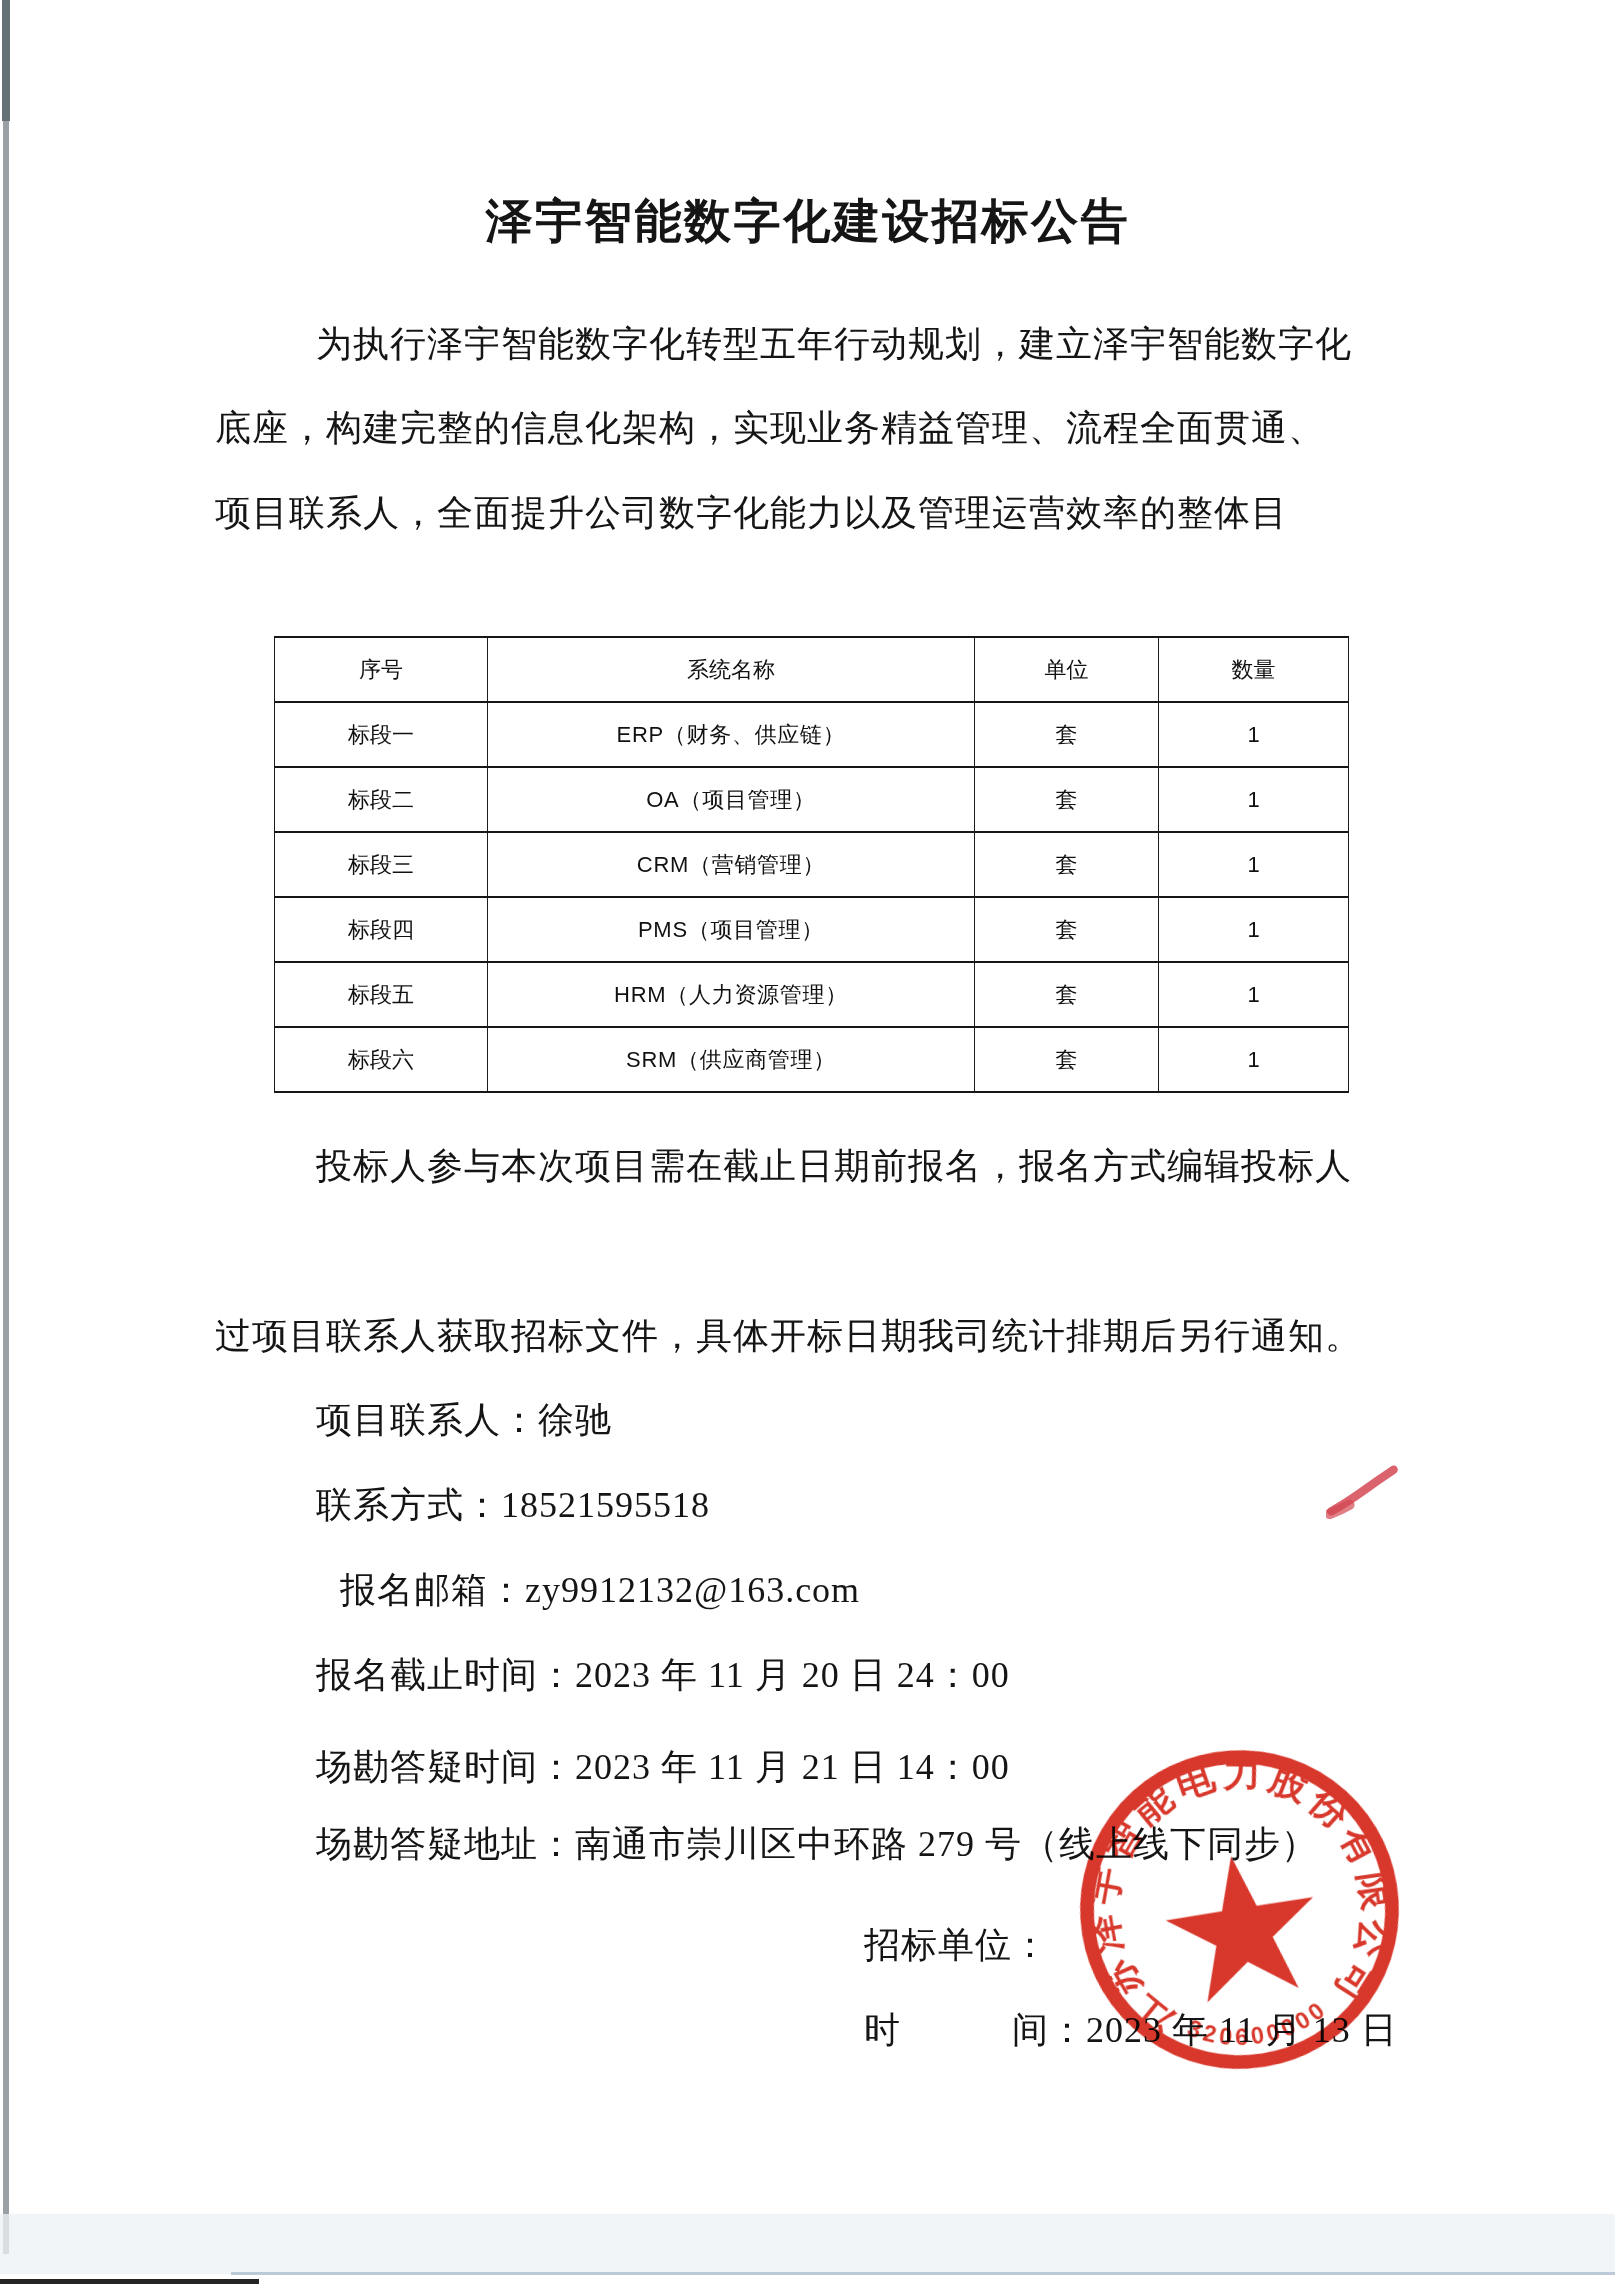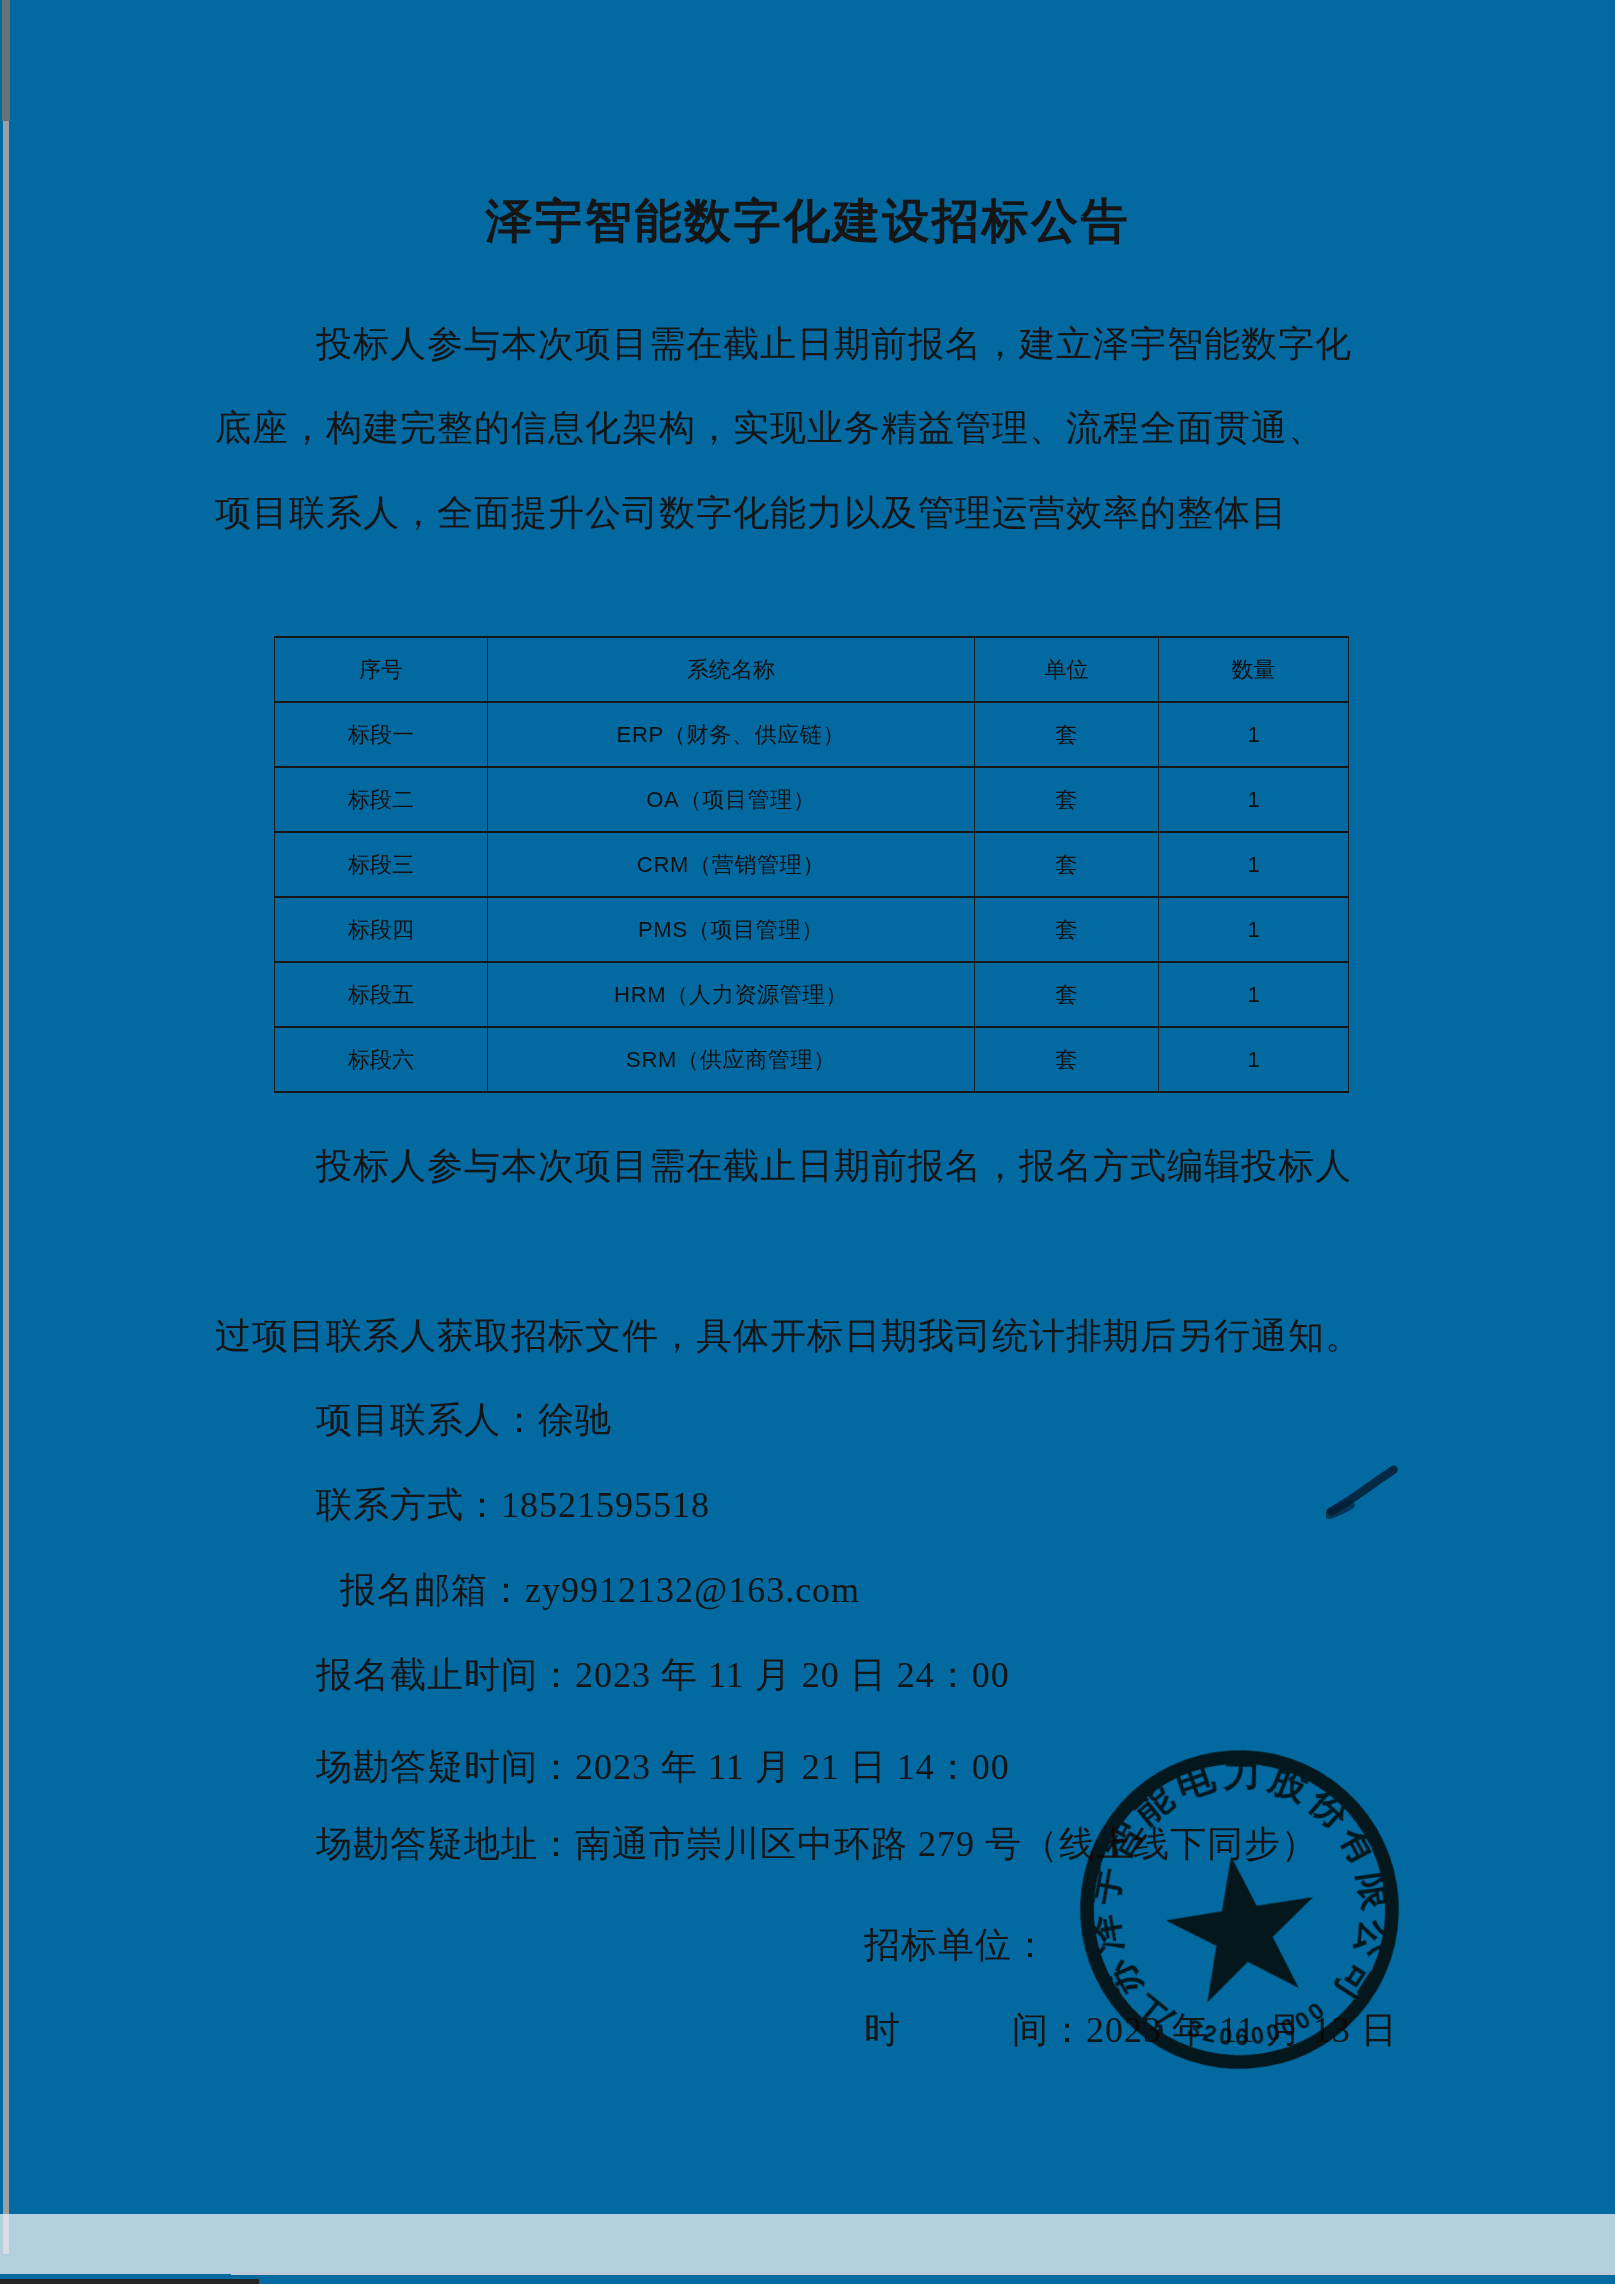--- a/index.html
+++ b/index.html
@@ -1,18 +1,18 @@
 <!DOCTYPE html>
 <html style="font-size:10.4px"><head>
 <meta charset="utf-8">
 <style>
   html,body { margin:0; padding:0; background:#9a9a9a; }
   .page {
     position:relative; width:1616px; height:2284px;
-    background:#0369a1; overflow:hidden;
+    background:#ffffff; overflow:hidden;
     font-family:"Liberation Serif","DejaVu Serif",serif;
     color:#151515;
   }
   .title {
     position:absolute; top:190px; left:0; width:100%;
     text-align:center; font-size:47px; font-weight:bold;
     letter-spacing:2.6px; white-space:pre;
   }
   .tline {
     position:absolute; font-size:36px; line-height:42px;
@@ -71,21 +71,21 @@
 <div class="page">
 
   <div class="edge-line-left"></div>
   <div class="edge-line-left-top"></div>
   <div class="bottom-band"></div>
   <div class="bottom-blue-line"></div>
   <div class="bottom-dark-line"></div>
 
   <div class="title">泽宇智能数字化建设招标公告</div>
 
-  <div class="tline" style="top:323px;  left:316px;">投标人参与本次项目需在截止日期前报名，建立泽宇智能数字化</div>
+  <div class="tline" style="top:323px;  left:316px;">为执行泽宇智能数字化转型五年行动规划，建立泽宇智能数字化</div>
   <div class="tline" style="top:407px;  left:215px;">底座，构建完整的信息化架构，实现业务精益管理、流程全面贯通、</div>
   <div class="tline" style="top:492px;  left:215px;">项目联系人，全面提升公司数字化能力以及管理运营效率的整体目</div>
 
   <table class="bid-table">
     <tbody>
         <tr>
       <th class="col-no">序号</th>
       <th class="col-name">系统名称</th>
       <th class="col-unit">单位</th>
       <th class="col-qty">数量</th>

